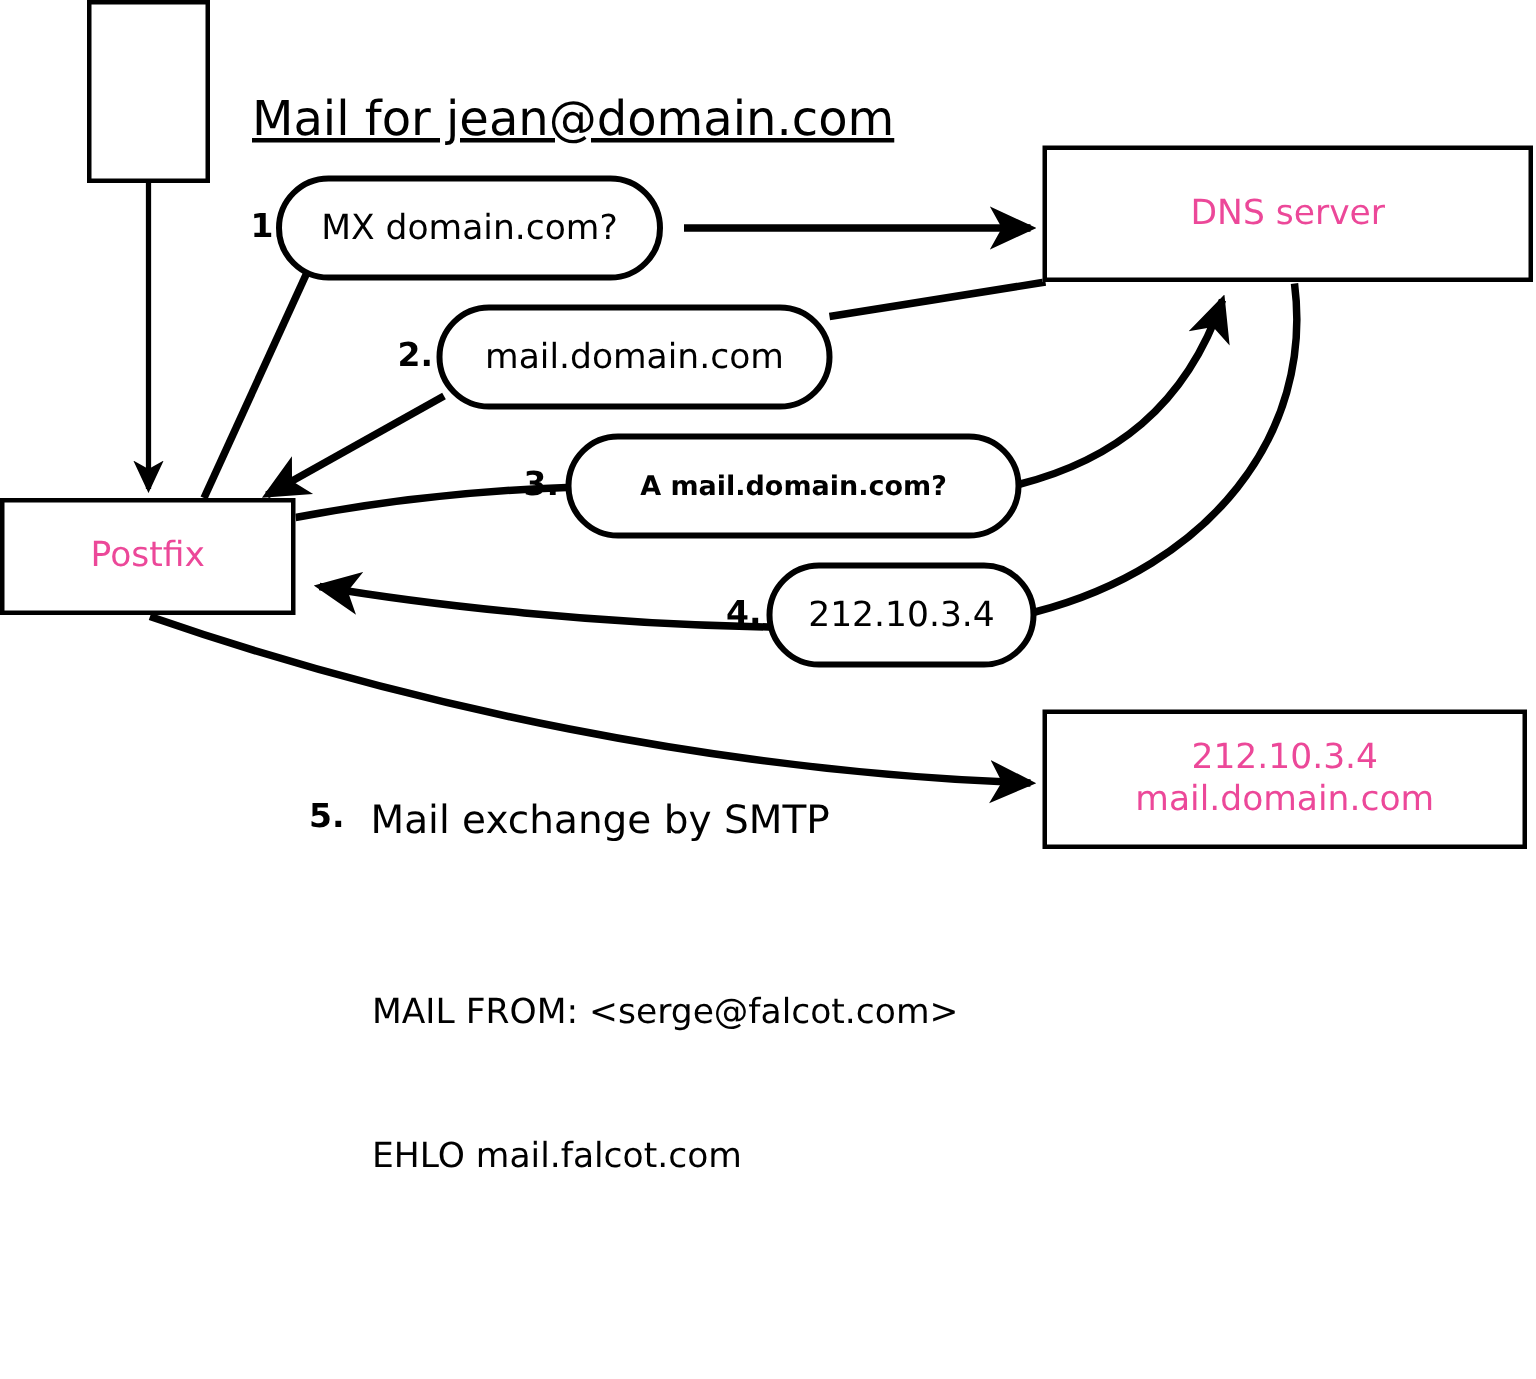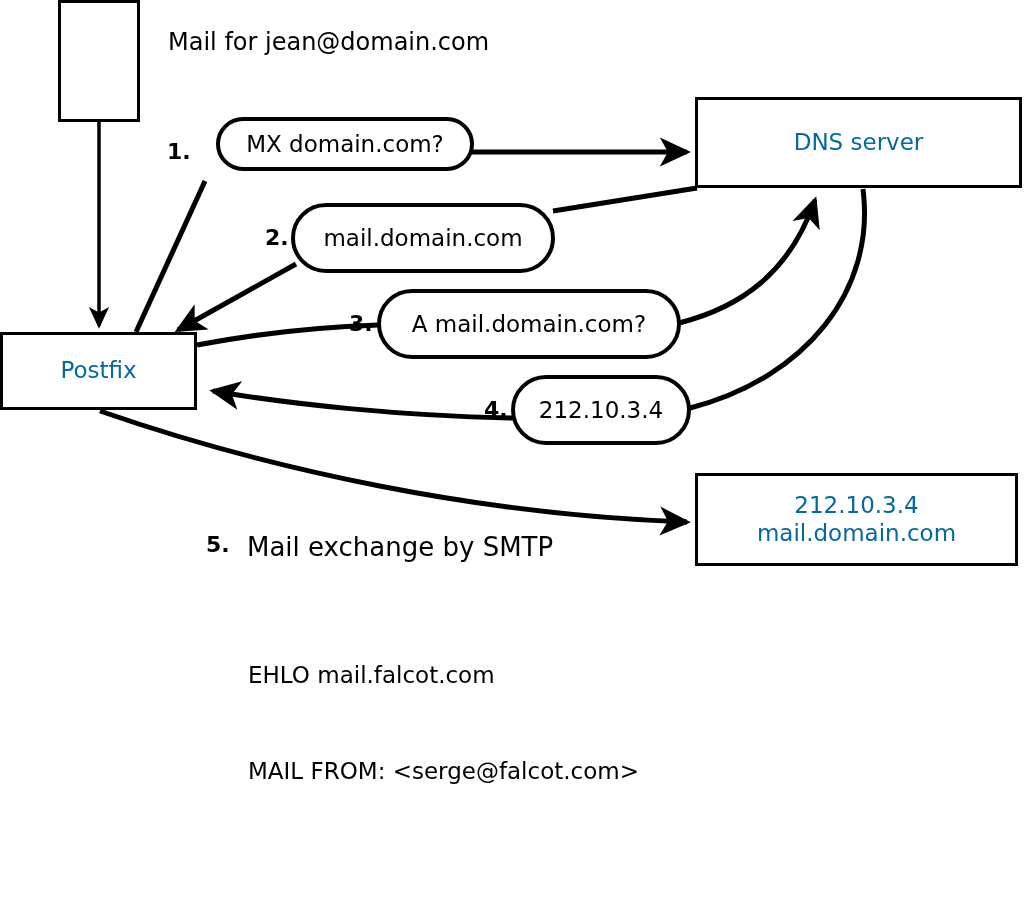--- a/index.html
+++ b/index.html
@@ -27,21 +27,21 @@
   .rect-node {
     position: absolute;
     box-sizing: border-box;
     border: 3px solid #000000;
     background: #ffffff;
     display: flex;
     align-items: center;
     justify-content: center;
     text-align: center;
     line-height: 1.18;
-    color: #0369a1;
+    color: #ec4899;
   }
   .pill-node {
     position: absolute;
     box-sizing: border-box;
     border: 4px solid #000000;
     background: #ffffff;
     display: flex;
     align-items: center;
     justify-content: center;
     text-align: center;
@@ -106,48 +106,48 @@
 
   <div class="rect-node" style="left:695px; top:97px; width:327px; height:91px;">
     <span style="font-size:23px;">DNS server</span>
   </div>
 
   <div class="rect-node" style="left:695px; top:473px; width:323px; height:93px; flex-direction:column;">
     <span style="font-size:23px;">212.10.3.4</span>
     <span style="font-size:23px;">mail.domain.com</span>
   </div>
 
-  <div class="free-text" style="left:168px; top:28px; font-size:24px;">Mail for jean@domain.com</div>
+  <div class="free-text" style="left:168px; top:60px; font-size:32px;text-decoration:underline;">Mail for jean@domain.com</div>
 
   <div class="step-num" style="left:167px; top:139px; font-size:22px;">1.</div>
-  <div class="pill-node" style="left:216px; top:117px; width:258px; height:54px; border-radius:35px;">
+  <div class="pill-node" style="left:184px; top:117px; width:258px; height:70px; border-radius:35px;">
     <span style="font-size:23px;">MX domain.com?</span>
   </div>
 
   <div class="step-num" style="left:265px; top:225px; font-size:22px;">2.</div>
   <div class="pill-node" style="left:291px; top:203px; width:264px; height:70px; border-radius:35px;">
     <span style="font-size:23px;">mail.domain.com</span>
   </div>
 
   <div class="step-num" style="left:349px; top:311px; font-size:22px;">3.</div>
   <div class="pill-node" style="left:377px; top:289px; width:304px; height:70px; border-radius:35px;">
-    <span style="font-size:23px;">A mail.domain.com?</span>
+    <span style="font-size:18px;font-weight:bold;">A mail.domain.com?</span>
   </div>
 
   <div class="step-num" style="left:484px; top:397px; font-size:22px;">4.</div>
   <div class="pill-node" style="left:511px; top:375px; width:180px; height:70px; border-radius:35px;">
     <span style="font-size:23px;">212.10.3.4</span>
   </div>
 
   <div class="step-num" style="left:206px; top:532px; font-size:22px;">5.</div>
   <div class="free-text" style="left:247px; top:532px; font-size:26px;">Mail exchange by SMTP</div>
 
   <div class="smtp-block" style="left:248px; top:595px; font-size:23px;">
+    <span class="smtp-line">MAIL FROM: &lt;serge@falcot.com&gt;</span>
     <span class="smtp-line">EHLO mail.falcot.com</span>
-    <span class="smtp-line">MAIL FROM: &lt;serge@falcot.com&gt;</span>
     
     
     
     
     
     
     
     
   </div>
 

